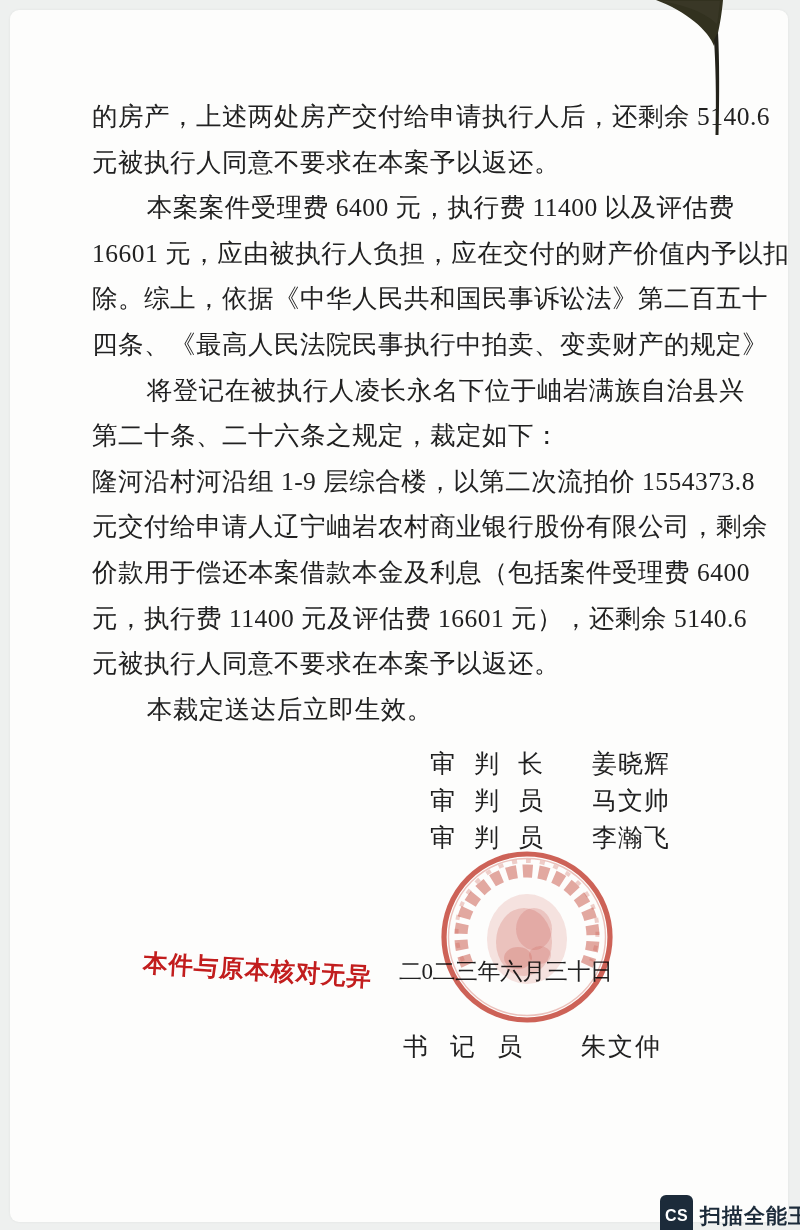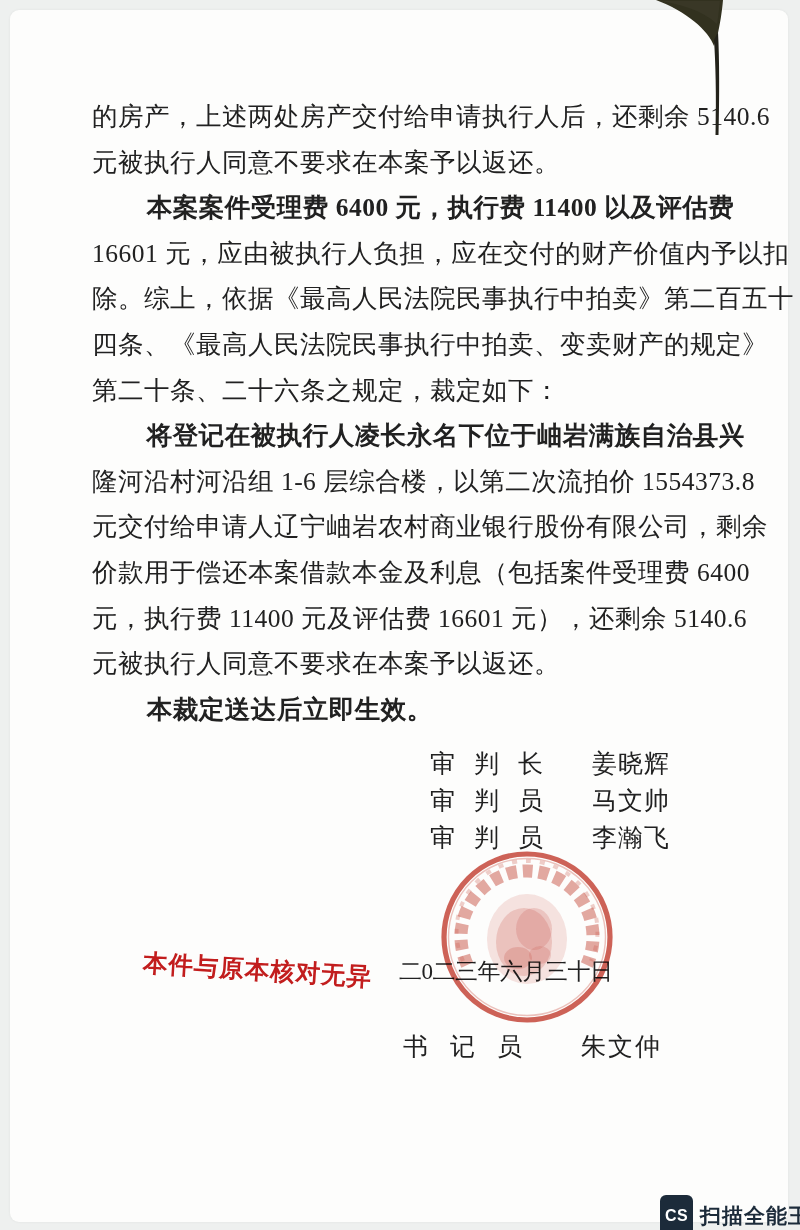--- a/index.html
+++ b/index.html
@@ -24,21 +24,21 @@
   .corner-svg{position:absolute; left:650px; top:0; width:80px; height:140px; z-index:5;}
   
   .bodytext{
     position:absolute; left:92px; top:94px; width:620px;
     font-size:25.5px; line-height:45.6px; letter-spacing:.5px;
     white-space:nowrap; z-index:2;
   }
   .line{width:620px;}
   .line.full{text-align:justify; text-align-last:justify;}
   .line.short{text-align:left;}
-  .line.indent{text-indent:2.15em;font-weight:bold;}
+  .line.indent{text-indent:2.15em;}
   
   .sig-block{position:absolute; left:430px; top:747px; z-index:2;}
   .sig-row{display:flex; align-items:baseline; height:37px; font-size:25px;}
   .sig-role{display:inline-block; width:162px; letter-spacing:19px; white-space:nowrap;}
   .sig-name{letter-spacing:1px; white-space:nowrap;}
   
   .date-line{
     position:absolute; left:399px; top:956px; z-index:2;
     font-size:23px; letter-spacing:-0.5px; white-space:nowrap;
   }
@@ -78,25 +78,25 @@
   <path d="M6,0 L73,0 C72,12 70,24 68,33 L64,46 C59,31 36,11 6,0 Z" fill="var(--corner-dark)"></path>
   <path d="M10,1 L70,1 C69,10 68,18 67,24 C52,10 30,4 10,1 Z" fill="#3c3b2a" opacity="0.7"></path>
   <path d="M64,40 C65.5,62 66.5,95 65.5,135 L68.5,135 C69.5,96 69.5,60 68,32 Z" fill="#23221a"></path>
 </svg>
 
 <div class="bodytext">
   <div class="line full">的房产，上述两处房产交付给申请执行人后，还剩余 5140.6</div>
   <div class="line short">元被执行人同意不要求在本案予以返还。</div>
   <div class="line full indent">本案案件受理费 6400 元，执行费 11400 以及评估费</div>
   <div class="line full">16601 元，应由被执行人负担，应在交付的财产价值内予以扣</div>
-  <div class="line full">除。综上，依据《最高人民法院民事执行中拍卖》第二百五十</div>
+  <div class="line full">除。综上，依据《中华人民共和国民事诉讼法》第二百五十</div>
   <div class="line full">四条、《最高人民法院民事执行中拍卖、变卖财产的规定》</div>
+  <div class="line full indent">将登记在被执行人凌长永名下位于岫岩满族自治县兴</div>
   <div class="line short">第二十条、二十六条之规定，裁定如下：</div>
-  <div class="line full indent">将登记在被执行人凌长永名下位于岫岩满族自治县兴</div>
-  <div class="line full">隆河沿村河沿组 1-6 层综合楼，以第二次流拍价 1554373.8</div>
+  <div class="line full">隆河沿村河沿组 1-9 层综合楼，以第二次流拍价 1554373.8</div>
   <div class="line full">元交付给申请人辽宁岫岩农村商业银行股份有限公司，剩余</div>
   <div class="line full">价款用于偿还本案借款本金及利息（包括案件受理费 6400</div>
   <div class="line full">元，执行费 11400 元及评估费 16601 元），还剩余 5140.6</div>
   <div class="line short">元被执行人同意不要求在本案予以返还。</div>
   <div class="line short indent">本裁定送达后立即生效。</div>
 </div>
 
 <div class="sig-block">
   <div class="sig-row">
     <span class="sig-role">审判长</span>

